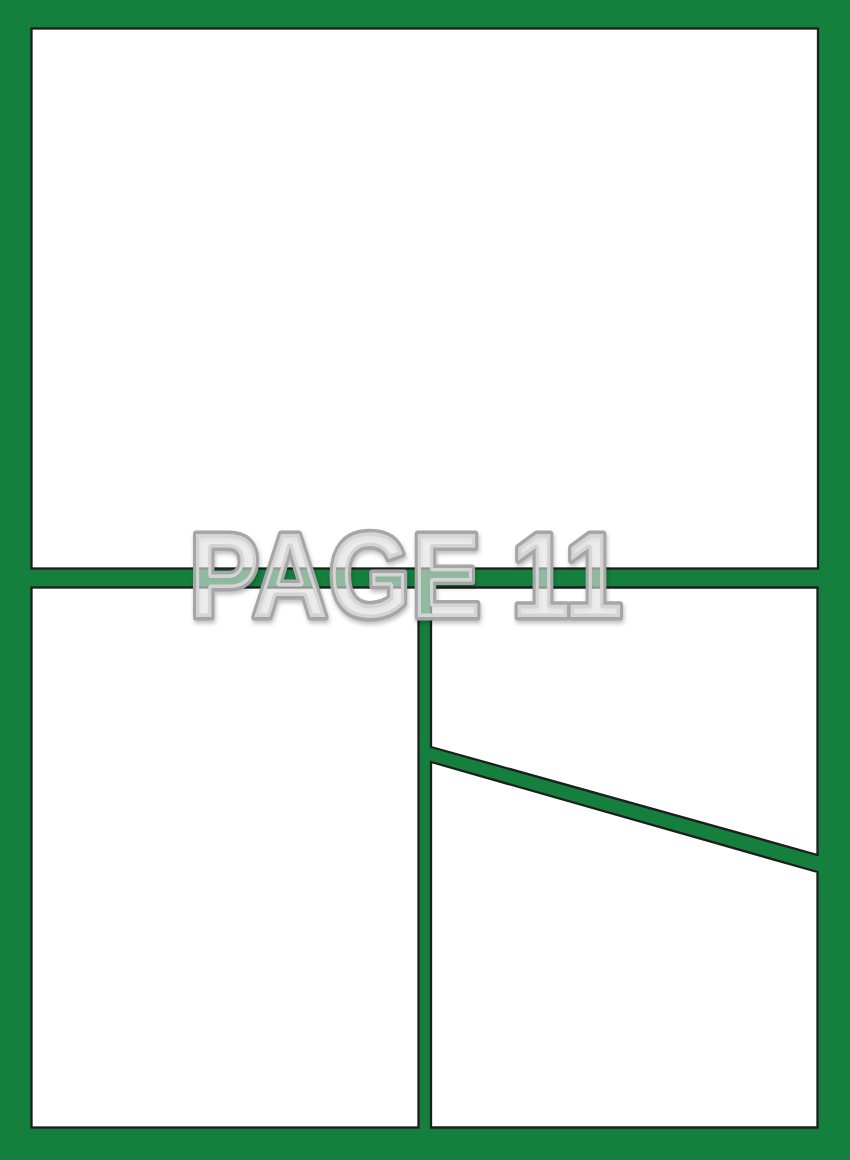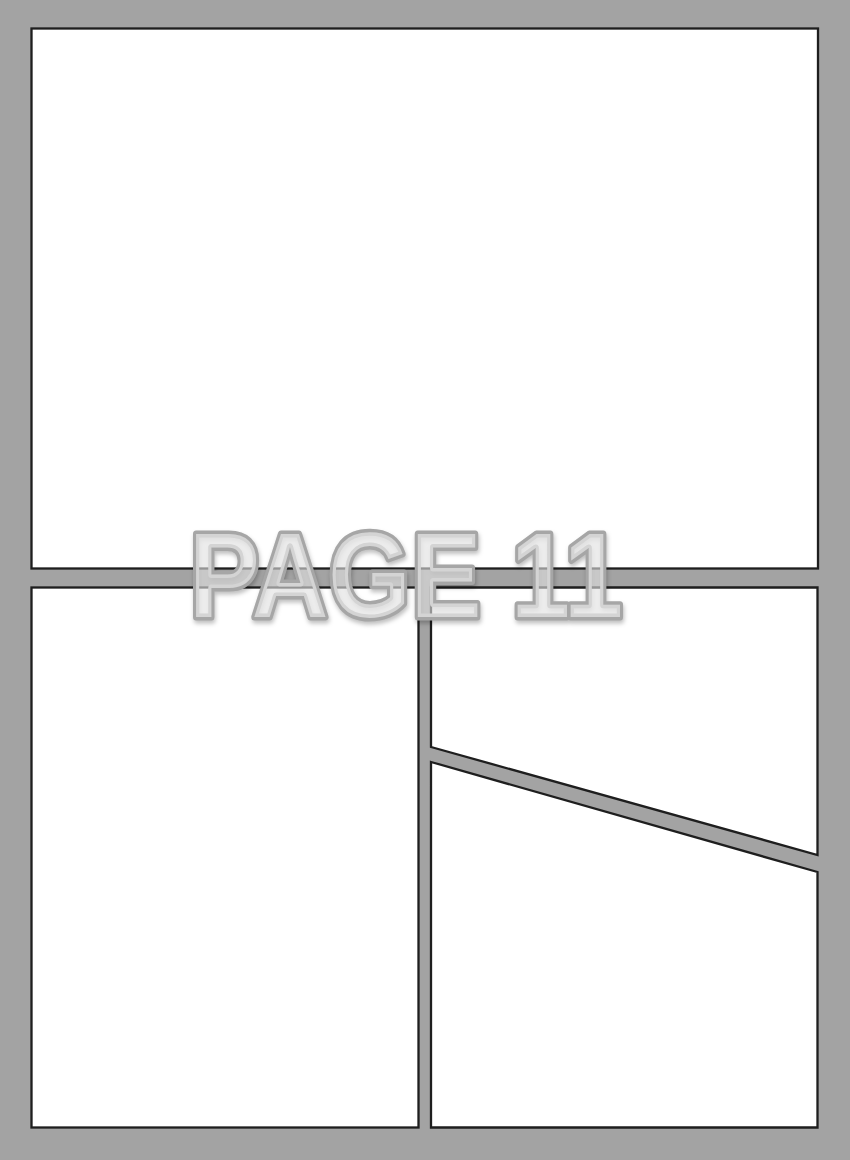--- a/index.html
+++ b/index.html
@@ -5,21 +5,21 @@
   html, body {
     margin: 0;
     padding: 0;
     background: #f2f2f2;
     font-family: "Liberation Sans", "DejaVu Sans", sans-serif;
   }
   .stage {
     position: relative;
     width: 850px;
     height: 1160px;
-    background: #a3a3a3;
+    background: #15803d;
     overflow: hidden;
   }
   .stage svg {
     position: absolute;
     inset: 0;
     display: block;
   }
   .panel {
     fill: #ffffff;
     stroke: #1e1e1e;

